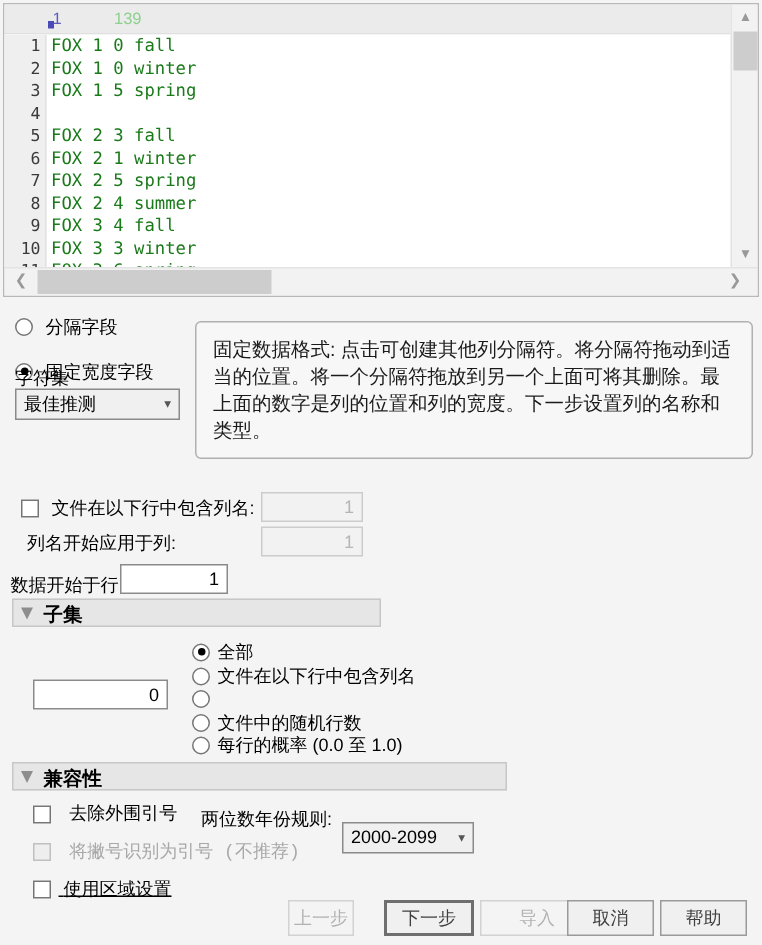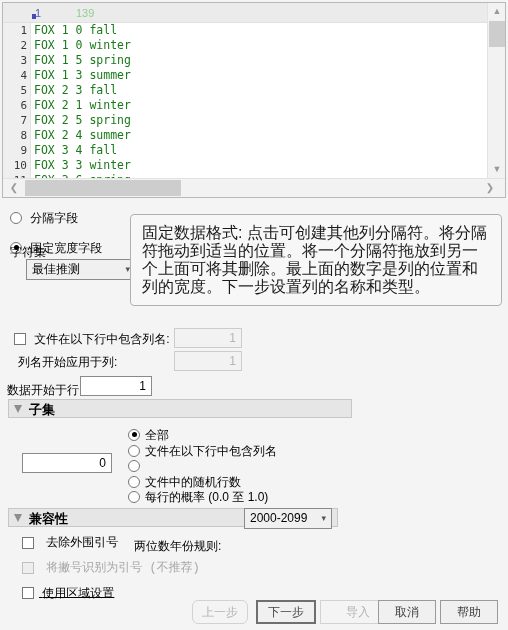--- a/index.html
+++ b/index.html
@@ -147,36 +147,35 @@
     border-color: #cccccc; background: #f2f2f2; color: #b5b5b5;
   }
 
   .combo {
     border: 1px solid #8a8a8a;
     background: #f0f0f0;
     height: 21px; line-height: 19px;
     padding: 0 18px 0 5px;
     font-size: 12px;
     position: relative;
-    margin-left: 16px;
   }
   .combo .chev {
     position: absolute; right: 5px; top: 0;
     font-size: 9px; color: #555; line-height: 19px;
   }
 
   
   #info-box {
     position: absolute; left: 130px; top: 214px;
     width: 372px; height: 92px;
     border: 1px solid #b0b0b0;
     border-radius: 4px;
     background: #f7f7f7;
     padding: 9px 11px;
-    font-size: 16px;
+    font-size: 13px;
     line-height: 18px;
     color: #1a1a1a;
   }
 
   
   .section-head {
     position: absolute;
     height: 19px;
     background: #e6e6e6;
     border: 1px solid #c7c7c7;
@@ -219,21 +218,21 @@
     <span class="ruler-num" id="ruler-pos">1</span>
     <span class="ruler-num" id="ruler-width">139</span>
   </div>
 
   <div id="text-body">
     <div id="gutter-col"></div>
     <div id="code-lines">
         <div class="code-line"><span class="lineno">1</span><span class="linetext">FOX 1 0 fall</span></div>
         <div class="code-line"><span class="lineno">2</span><span class="linetext">FOX 1 0 winter</span></div>
         <div class="code-line"><span class="lineno">3</span><span class="linetext">FOX 1 5 spring</span></div>
-        <div class="code-line"><span class="lineno">4</span><span class="linetext">FOX 1 3 summer</span></div>
+        <div class="code-line"><span class="lineno">4</span></div>
         <div class="code-line"><span class="lineno">5</span><span class="linetext">FOX 2 3 fall</span></div>
         <div class="code-line"><span class="lineno">6</span><span class="linetext">FOX 2 1 winter</span></div>
         <div class="code-line"><span class="lineno">7</span><span class="linetext">FOX 2 5 spring</span></div>
         <div class="code-line"><span class="lineno">8</span><span class="linetext">FOX 2 4 summer</span></div>
         <div class="code-line"><span class="lineno">9</span><span class="linetext">FOX 3 4 fall</span></div>
         <div class="code-line"><span class="lineno">10</span><span class="linetext">FOX 3 3 winter</span></div>
         <div class="code-line"><span class="lineno">11</span><span class="linetext">FOX 3 6 spring</span></div>
       </div>
   </div>
 
@@ -280,21 +279,21 @@
 <div class="ctl-row" style="left:18px; top:354px;">
   <span class="ctl-label">列名开始应用于列:</span>
 </div>
 <div class="txtfield disabled" style="position:absolute; left:174px; top:351px; width:68px;">1</div>
 
 <div class="ctl-row" style="left:7px; top:382px;">
   <span class="ctl-label">数据开始于行:</span>
 </div>
 <div class="txtfield" style="position:absolute; left:80px; top:376px; width:72px;">1</div>
 
-<div class="section-head" style="left:8px; top:399px; width:344px;">
+<div class="section-head" style="left:8px; top:399px; width:246px;">
   <span class="tri"></span>
   <span class="stitle">子集</span>
 </div>
 
 <div class="txtfield" style="position:absolute; left:22px; top:453px; width:90px;">0</div>
 
 <div id="subset-options">
     <div class="ctl-row" style="left: 128px; top: 427px;"><span class="radio checked"></span><span class="ctl-label">全部</span></div>
     <div class="ctl-row" style="left: 128px; top: 443px;"><span class="radio"></span><span class="ctl-label">文件在以下行中包含列名</span></div>
     <div class="ctl-row" style="left: 128px; top: 458px;"><span class="radio"></span></div>
@@ -308,34 +307,34 @@
 </div>
 
 <div class="ctl-row" style="left:22px; top:536px;font-family:Liberation Mono, monospace;">
   <span class="checkbox"></span>
   <span class="ctl-label">去除外围引号</span>
 </div>
 
 <div class="ctl-row" style="left:134px; top:538px;">
   <span class="ctl-label">两位数年份规则:</span>
 </div>
-<div class="combo" style="position:absolute; left:228px; top:508px; width:88px;">
+<div class="combo" style="position:absolute; left:228px; top:548px; width:88px;">
   <span>2000-2099</span>
   <span class="chev">▾</span>
 </div>
 
 <div class="ctl-row" style="left:22px; top:561px;font-family:Liberation Mono, monospace;">
   <span class="checkbox disabled"></span>
   <span class="ctl-label disabled">将撇号识别为引号 (不推荐)</span>
 </div>
 
 <div class="ctl-row" style="left:22px; top:585px;text-decoration:underline;">
   <span class="checkbox"></span>
   <span class="ctl-label">使用区域设置</span>
 </div>
 
 <div id="buttonbar">
-  <div class="btn disabled" style="left:192px; width:56px;border-radius:6px;">上一步</div>
+  <div class="btn disabled" style="left:192px; width:44px;">上一步</div>
   <div class="btn default" style="left:256px; width:60px;">下一步</div>
   <div class="btn disabled" style="left:320px; width:76px;">导入</div>
   <div class="btn" style="left:378px; width:58px;">取消</div>
   <div class="btn" style="left:440px; width:58px;">帮助</div>
 </div>
 
 </body></html>

